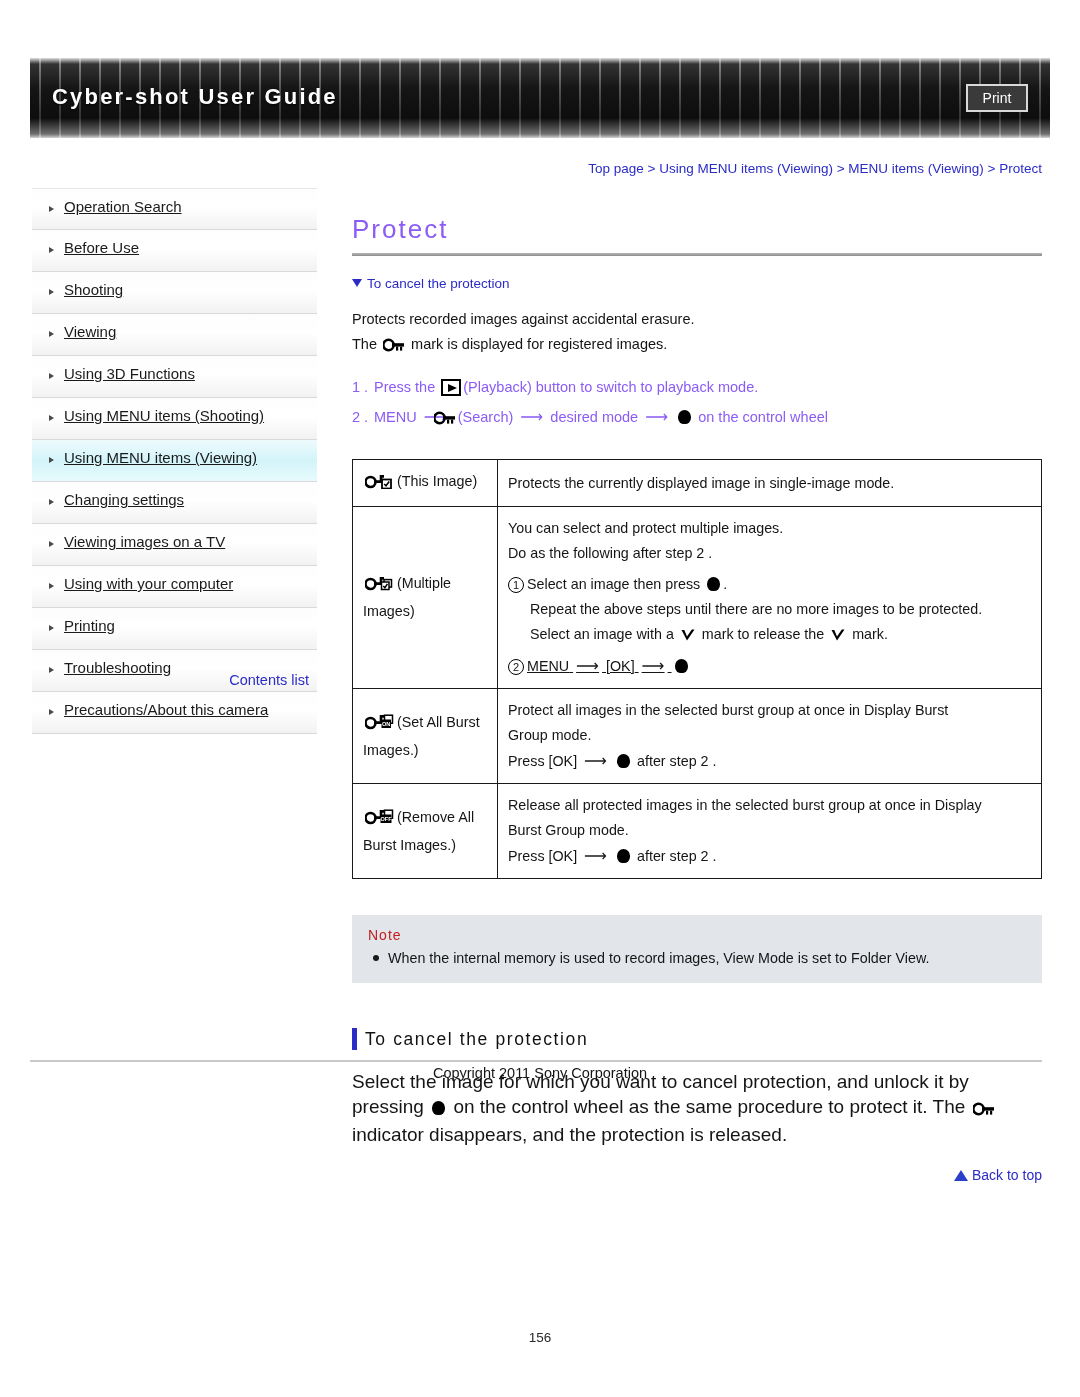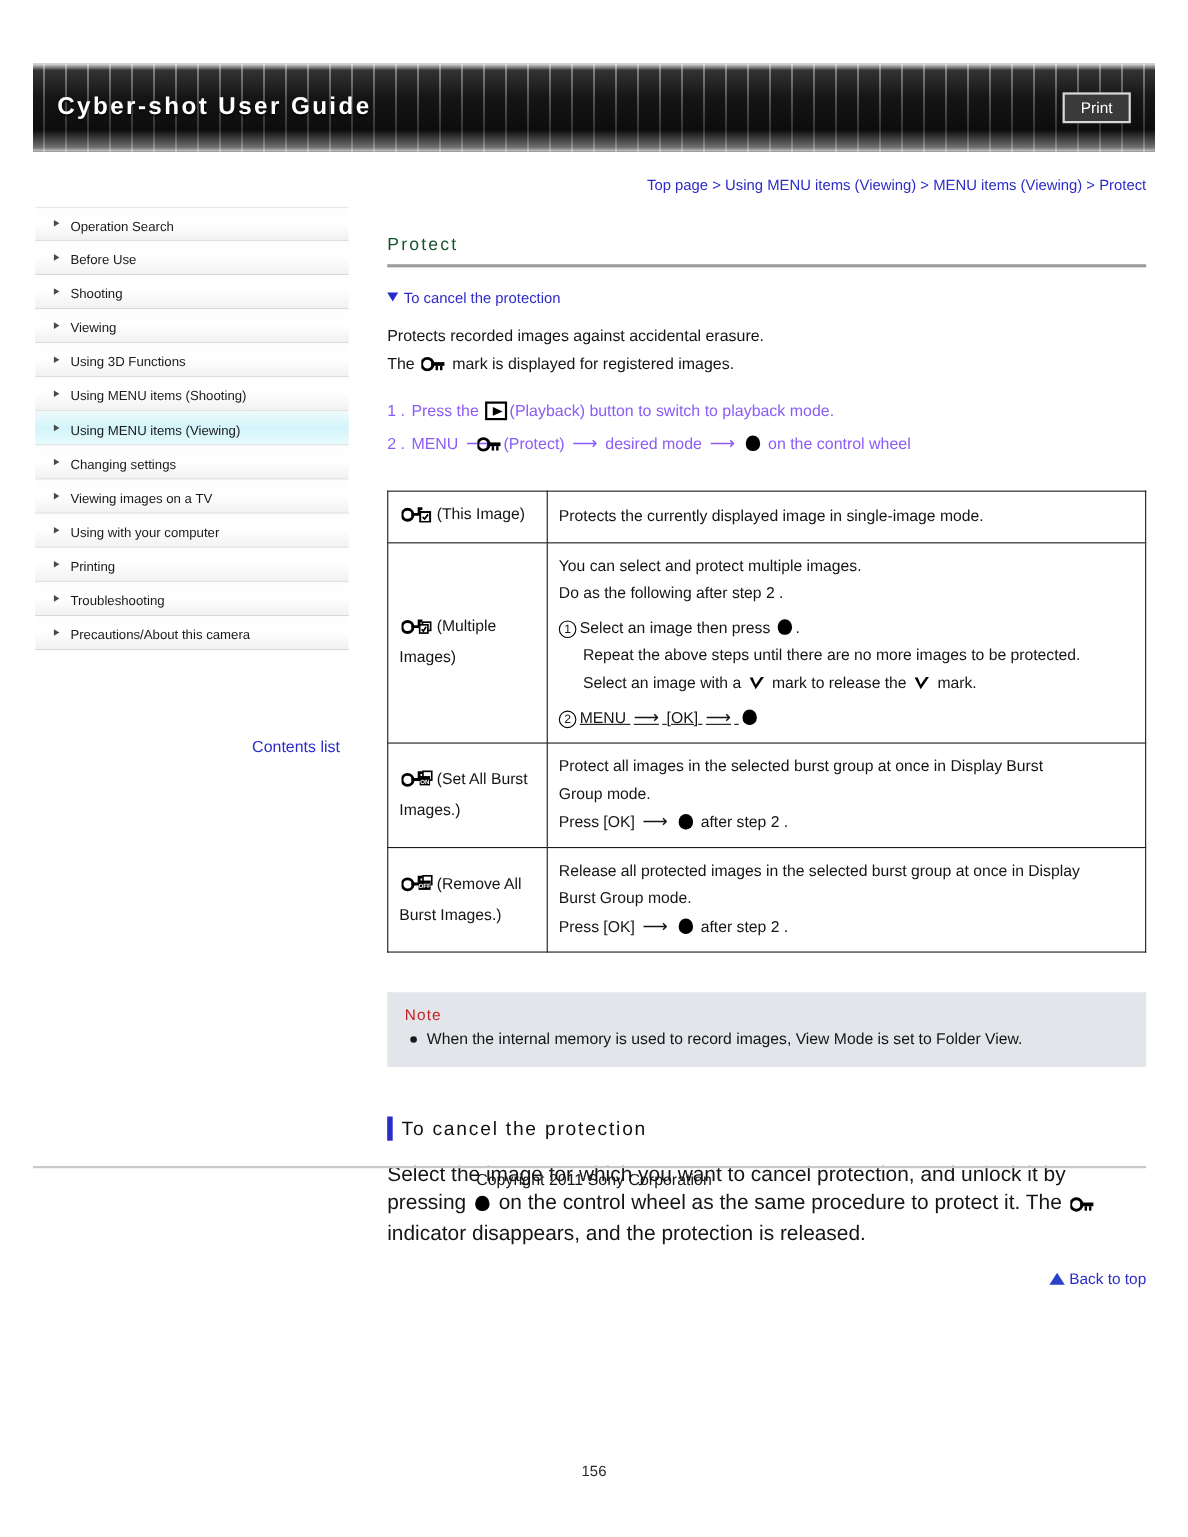--- a/index.html
+++ b/index.html
@@ -71,30 +71,31 @@
   }
 
   
   .sidebar {
     position: absolute;
     left: 32px; top: 188px;
     width: 285px;
   }
   .side-item {
     position: relative;
-    height: 31px;
+    height: 42px;
     line-height: 35.7px;
     padding-left: 32px;
-    font-size: 12px;
+    font-size: 15px;
     color: #1a1a1a;
     border-bottom: 1px solid #d9d9d9;
     background: linear-gradient(to bottom, #fdfdfd 0%, #ffffff 45%, #f2f2f2 100%);
     cursor: pointer;
     white-space: nowrap;
     overflow: hidden;
+    text-decoration: underline;
   }
   .side-item:first-child {
     border-top: 1px solid #e6e6e6;
   }
   .side-item.selected {
     background: linear-gradient(to bottom, #eefbfd 0%, #d3f4fa 50%, #e7fbfd 100%);
   }
   .side-item .arrow {
     position: absolute;
     left: 17px; top: 50%;
@@ -122,22 +123,22 @@
   }
   .breadcrumb {
     text-align: right;
     font-size: 13.5px;
     color: #2b2bc8;
     line-height: 18px;
     margin-bottom: 36px;
     cursor: pointer;
   }
   .page-title {
-    font-size: 16px;
-    color: #14532d;
+    font-size: 26px;
+    color: #8b5cf6;
     letter-spacing: 2px;
     font-weight: normal;
     margin: 0 0 8px 0;
   }
   .title-rule {
     height: 3px;
     background: linear-gradient(to bottom, #b6b6b6, #8d8d8d);
     margin-bottom: 20px;
   }
   .anchor-link {
@@ -435,21 +436,21 @@
       <div class="step">
         <span class="num">2 .</span><span>MENU</span>
         <span class="arrow-glyph">⟶</span>
         <span class="key-icon">
           <svg width="22" height="14" viewBox="0 0 22 14">
               <circle cx="5.5" cy="7" r="5.2" fill="none" stroke="#000" stroke-width="2.6"></circle>
               <rect x="9" y="5.2" width="12" height="3.4" fill="#000"></rect>
               <rect x="13" y="8.6" width="2.2" height="4" fill="#000"></rect>
               <rect x="17" y="8.6" width="2.2" height="4" fill="#000"></rect>
             </svg>
-        </span><span>(Protect)</span>
+        </span><span>(Search)</span>
         <span class="arrow-glyph">⟶</span>
         <span>desired mode</span>
         <span class="arrow-glyph">⟶</span>
         <span class="dot-btn"></span>
         <span>on the control wheel</span>
       </div>
     </div>
 
     <table class="modes">
       <tbody>

